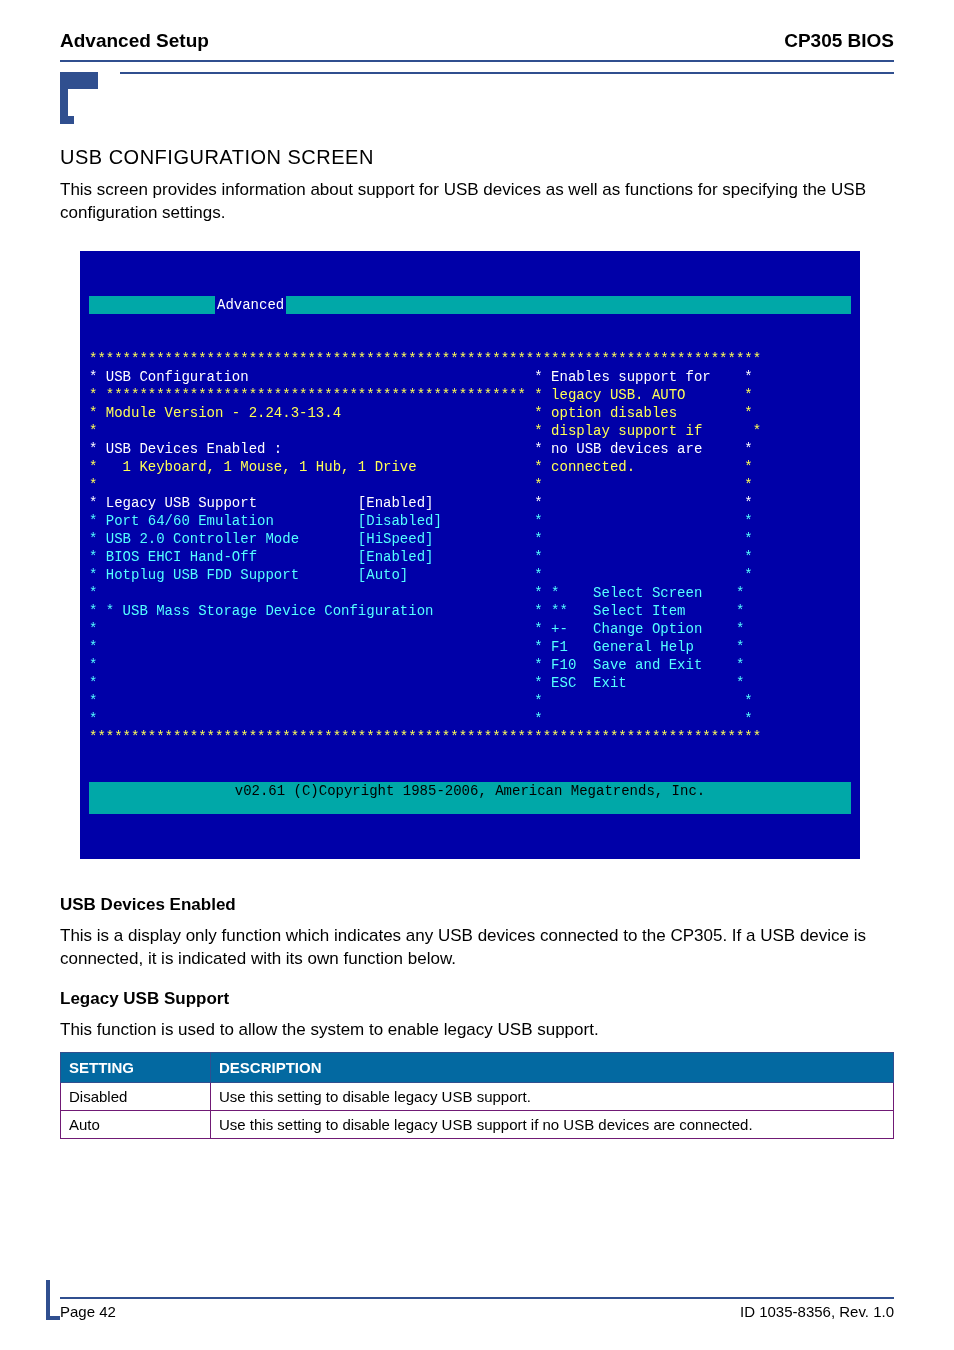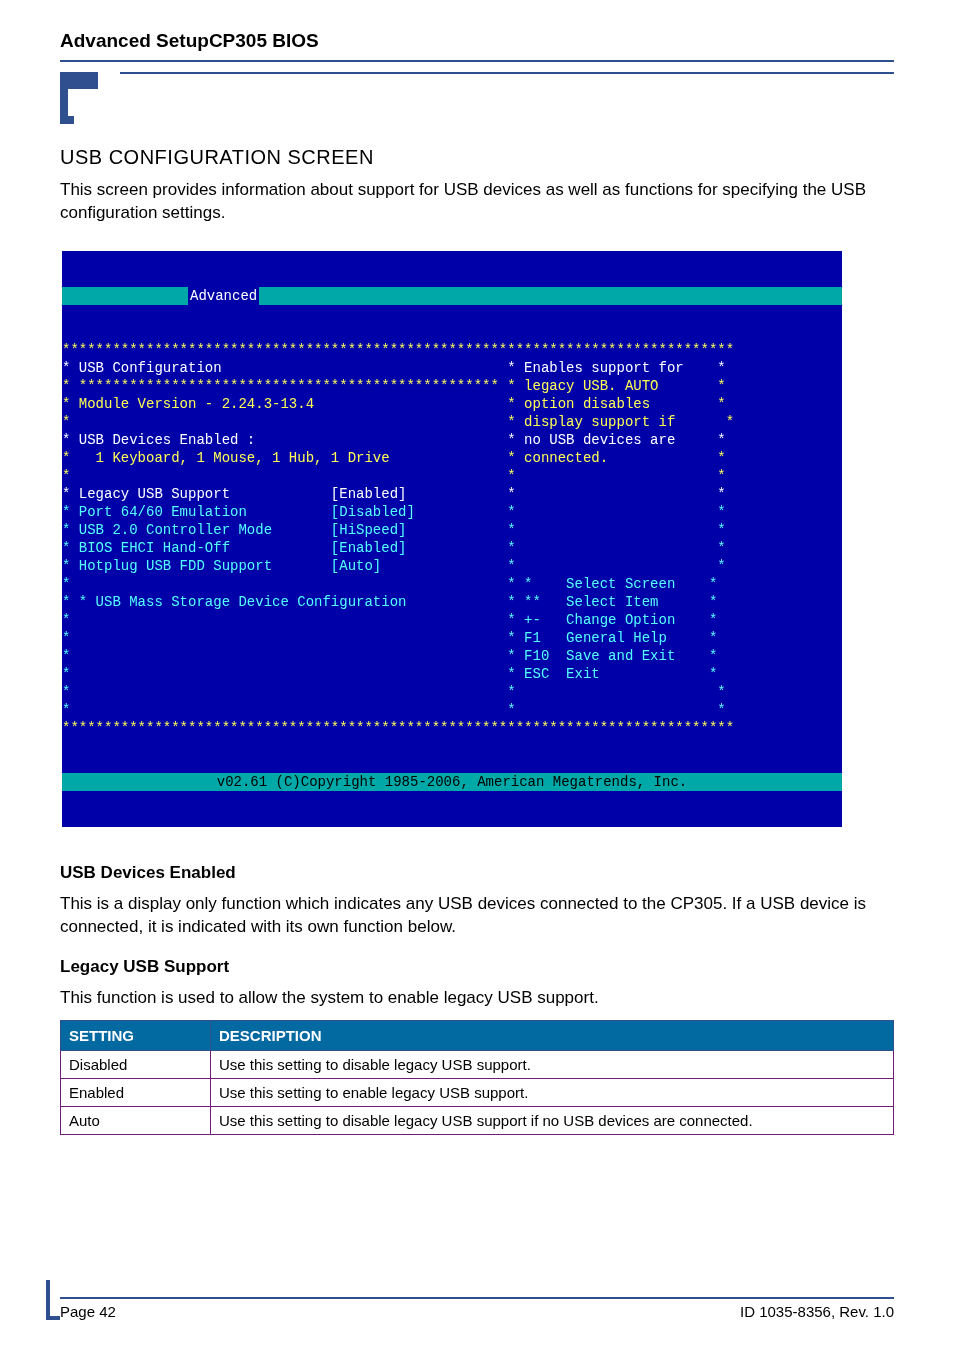--- a/index.html
+++ b/index.html
@@ -1,32 +1,32 @@
 <!DOCTYPE html>
 <html><head>
 <meta charset="utf-8">
 <style>
   * { margin: 0; padding: 0; box-sizing: border-box; }
   html, body { width: 954px; height: 1350px; background: #fff; font-family: Arial, Helvetica, sans-serif; color: #000; position: relative; }
   .page { padding: 30px 60px 0 60px; }
-  .header-row { display: flex; justify-content: flex-start; font-weight: bold; font-size: 19px; }
+  .header-row { display: flex; justify-content: space-between; font-weight: bold; font-size: 19px; }
   .hr1 { border: none; border-top: 2px solid #304f8f; margin-top: 8px; }
   .logo-block { margin-top: 10px; display: flex; align-items: flex-start; gap: 0; }
   .logo-svg { width: 60px; height: 52px; display: block; }
   .logo-line { flex: 1; border-top: 2px solid #304f8f; margin-top: 0px; }
   .h2 { font-weight: normal; font-size: 20px; margin-top: 22px; letter-spacing: 0.5px; }
   .para { font-size: 17px; margin-top: 10px; line-height: 1.35; }
-  .bios { width: 780px; margin: 26px 0 0 2px; background: #0000a8; color: #ababab; font-family: "Courier New", monospace; font-size: 14px; line-height: 18px; white-space: pre; padding: 0; overflow: hidden; }
+  .bios { width: 780px; margin: 26px 0 0 20px; background: #0000a8; color: #ababab; font-family: "Courier New", monospace; font-size: 14px; line-height: 18px; white-space: pre; padding: 9px; overflow: hidden; }
   .bios .topbar { background: #00a8a8; height: 18px; position: relative; }
   .bios .tab { background: #0000a8; color: #fff; padding: 0 2px; position: absolute; left: 126px; top: 0; height: 18px; }
   .bios .body { padding: 0; }
   .yellow { color: #ffff55; }
   .white { color: #ffffff; }
   .teal { color: #54ffff; }
-  .bios .copyright { background: #00a8a8; color: #000; text-align: center; height: 18px; }
+  .bios .copyright { background: #00a8a8; color: #000; text-align: center; height: 32px; }
   .h3 { font-weight: bold; font-size: 17px; margin-top: 36px; }
   .h3b { font-weight: bold; font-size: 17px; margin-top: 18px; }
   table.settings { width: 100%; border-collapse: collapse; margin-top: 10px; font-size: 15px; }
   table.settings th { background: #0369a1; color: #fff; font-weight: bold; text-align: left; border: 1px solid #304f8f; padding: 6px 8px; font-size: 15px; }
   table.settings td { border: 1px solid #701a75; padding: 5px 8px; vertical-align: top; }
   table.settings td.col1 { width: 150px; }
   .footer { position: absolute; bottom: 30px; left: 60px; right: 60px; }
   .footer-line { border-top: 2px solid #304f8f; }
   .footer-row { display: flex; justify-content: space-between; font-size: 15px; margin-top: 4px; }
   .corner { position: absolute; bottom: 30px; left: 46px; }
@@ -93,24 +93,20 @@
         <th>SETTING</th>
         <th>DESCRIPTION</th>
       </tr>
     </thead>
     <tbody>
       <tr>
         <td class="col1">Disabled</td>
         <td>Use this setting to disable legacy USB support.</td>
       </tr>
       <tr>
-        <td class="col1">Enabled</td>
-        <td>Use this setting to enable legacy USB support.</td>
-      </tr>
-      <tr>
         <td class="col1">Auto</td>
         <td>Use this setting to disable legacy USB support if no USB devices are connected.</td>
       </tr>
     </tbody>
   </table>
 
 
 </div>
 
 <svg class="corner" width="14" height="40">

